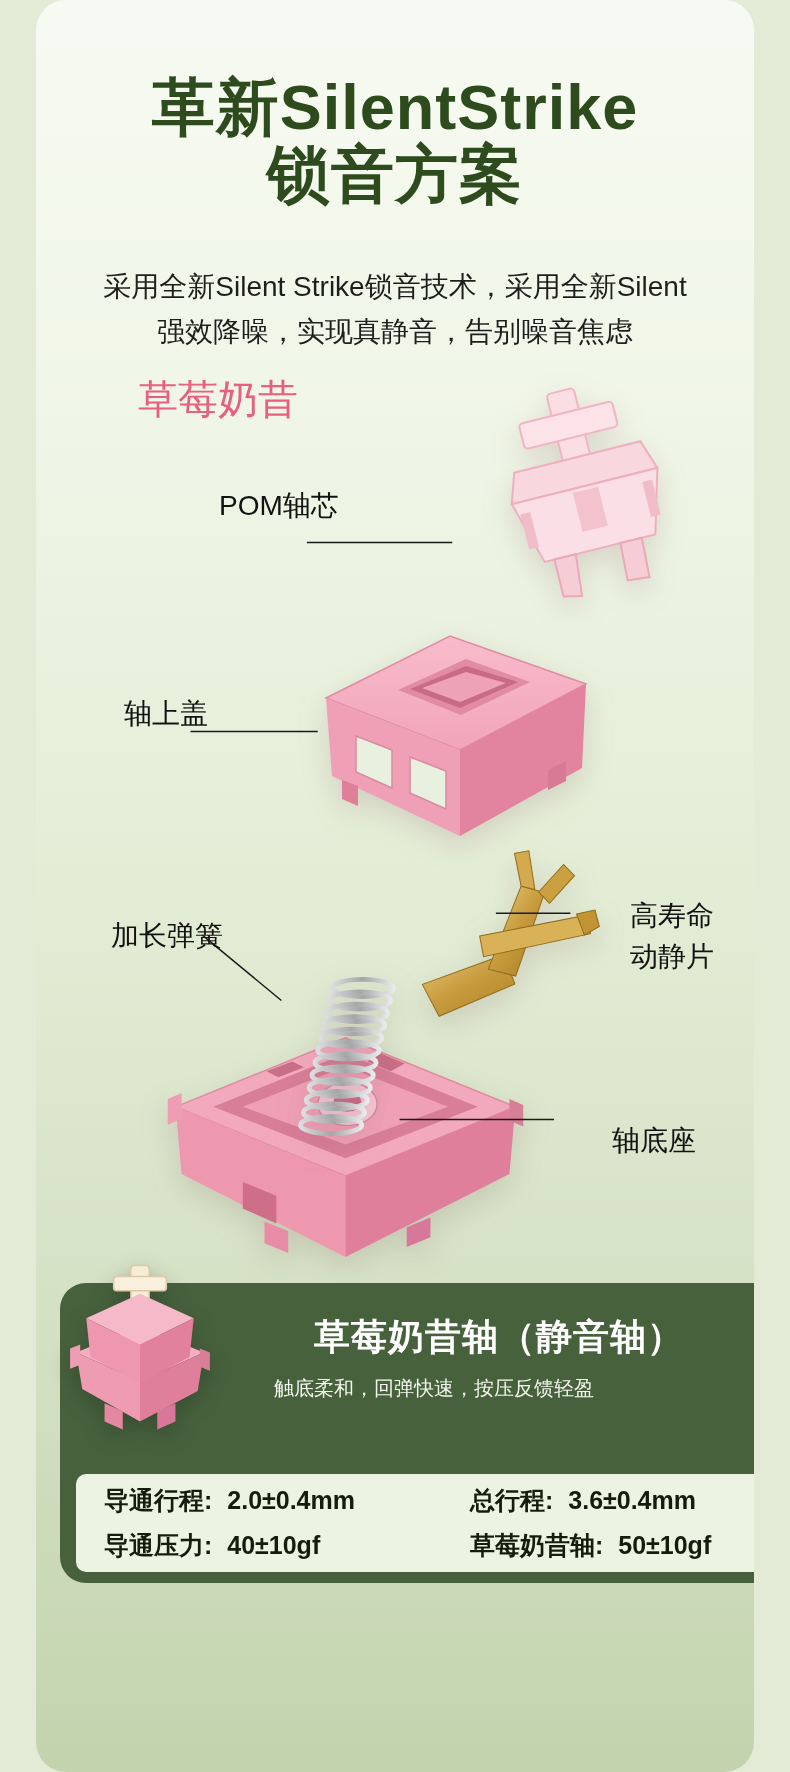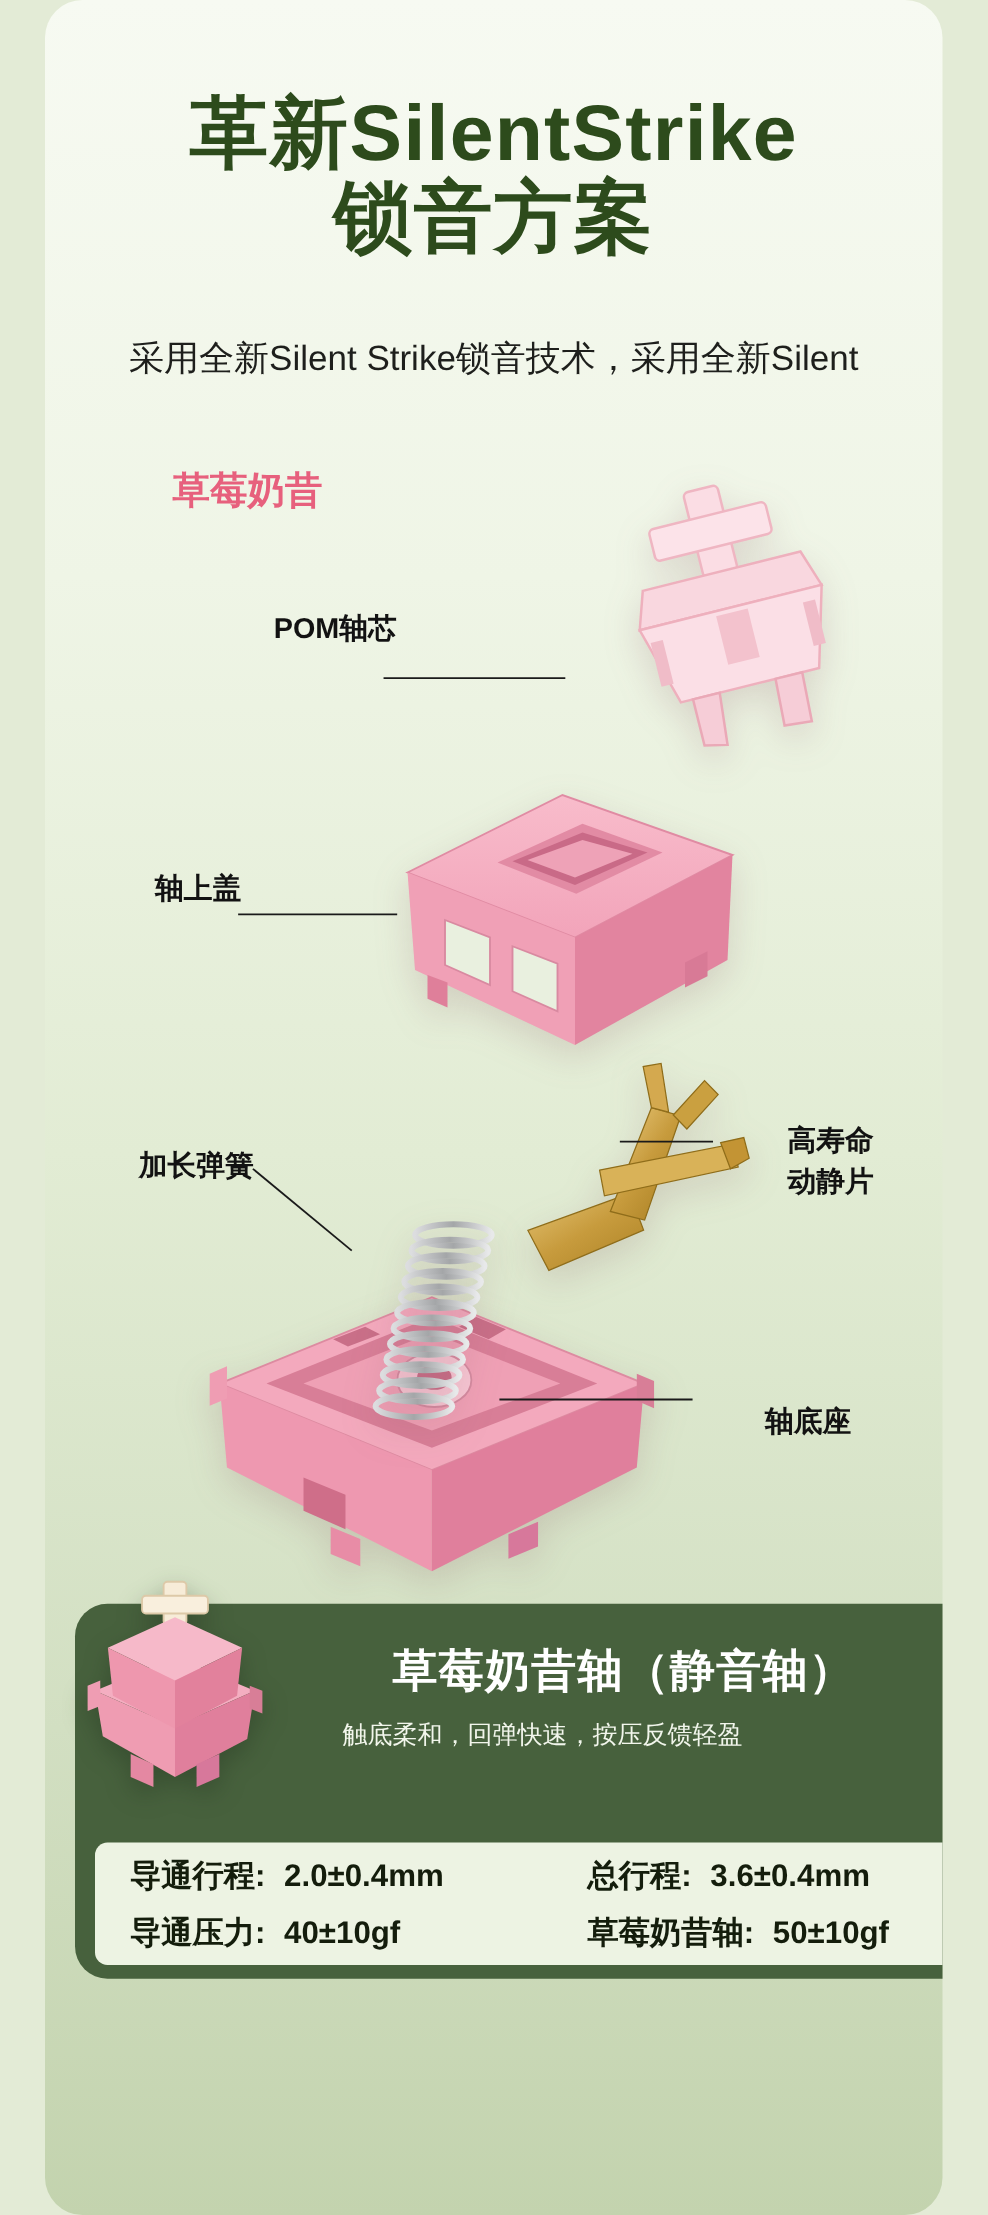--- a/index.html
+++ b/index.html
@@ -8,26 +8,26 @@
     position:relative; width:718px; height:1772px; margin:0 auto; overflow:hidden;
     background:linear-gradient(180deg,#f7faf2 0%,#eff5e6 26%,#e2ecd4 52%,#d2dfc2 78%,#c3d3ae 100%);
     font-family:"Liberation Sans","DejaVu Sans",sans-serif; color:#161616;border-radius:30px;
   }
   
   .hero { position:absolute; top:74px; left:0; right:0; text-align:center; z-index:1; }
   .hero-title { font-size:63px; line-height:1.06; font-weight:900; color:#2d4b1c; letter-spacing:1px; }
   .hero-title span { display:block; }
   .hero-sub { margin-top:56px; font-size:28px; line-height:1.62; color:#1e1f1c; font-weight:500; }
   .hero-sub span { display:block; }
-  .product-name { position:absolute; left:102px; top:372px; font-size:30px; font-weight:700; color:#e7607d; z-index:6; }
+  .product-name { position:absolute; left:102px; top:372px; font-size:40px; font-weight:400; color:#e7607d; z-index:6; }
   
   .part { position:absolute; z-index:2; }
   .part svg { display:block; width:100%; height:100%; filter:drop-shadow(0 10px 14px rgba(120,70,85,.18)); }
   .leader { position:absolute; inset:0; width:100%; height:100%; z-index:5; pointer-events:none; }
-  .part-label { position:absolute; z-index:6; font-size:23px; font-weight:700; color:#121212; white-space:nowrap; line-height:1.2; }
+  .part-label { position:absolute; z-index:6; font-size:28px; font-weight:400; color:#121212; white-space:nowrap; line-height:1.2; }
   .part-label span { display:block; line-height:1.45; }
   
   .card { position:absolute; left:24px; top:1283px; width:742px; height:300px; border-radius:26px;
           background:#47613d; z-index:3; }
   .card-title { position:absolute; left:218px; top:30px; font-size:36px; font-weight:800; color:#ffffff; letter-spacing:1px;margin-left:36px; }
   .card-desc { position:absolute; left:214px; top:90px; font-size:20px; line-height:1.55; color:#f2f6ec; font-weight:400; }
   .card-desc span { display:block; }
   .spec-panel { position:absolute; left:16px; right:16px; top:191px; height:98px; background:#edf3e3;
                 border-radius:10px; display:grid; grid-template-columns:366px 1fr; align-content:center;
                 row-gap:12px; padding-left:28px; font-size:25px; font-weight:600; color:#141d0c; }
@@ -40,20 +40,21 @@
 
 <div class="page">
 
   <div class="hero">
     <h1 class="hero-title">
       <span>革新SilentStrike</span>
       <span>锁音方案</span>
     </h1>
     <p class="hero-sub">
       <span>采用全新Silent Strike锁音技术，采用全新Silent</span>
+      <span>强效降噪，实现真静音，告别噪音焦虑</span>
     </p>
   </div>
 
   <div class="product-name">草莓奶昔</div>
 
   <div class="part" style="left:420px;top:378px;width:260px;height:235px">
     <svg viewBox="0 0 260 235">
       <g transform="rotate(-14 130 118)">
         <rect x="116" y="10" width="28" height="70" rx="4" fill="#fbdde4" stroke="#efb6c2" stroke-width="2"></rect>
         <rect x="82" y="32" width="96" height="26" rx="4" fill="#fce3e9" stroke="#efb6c2" stroke-width="2"></rect>

